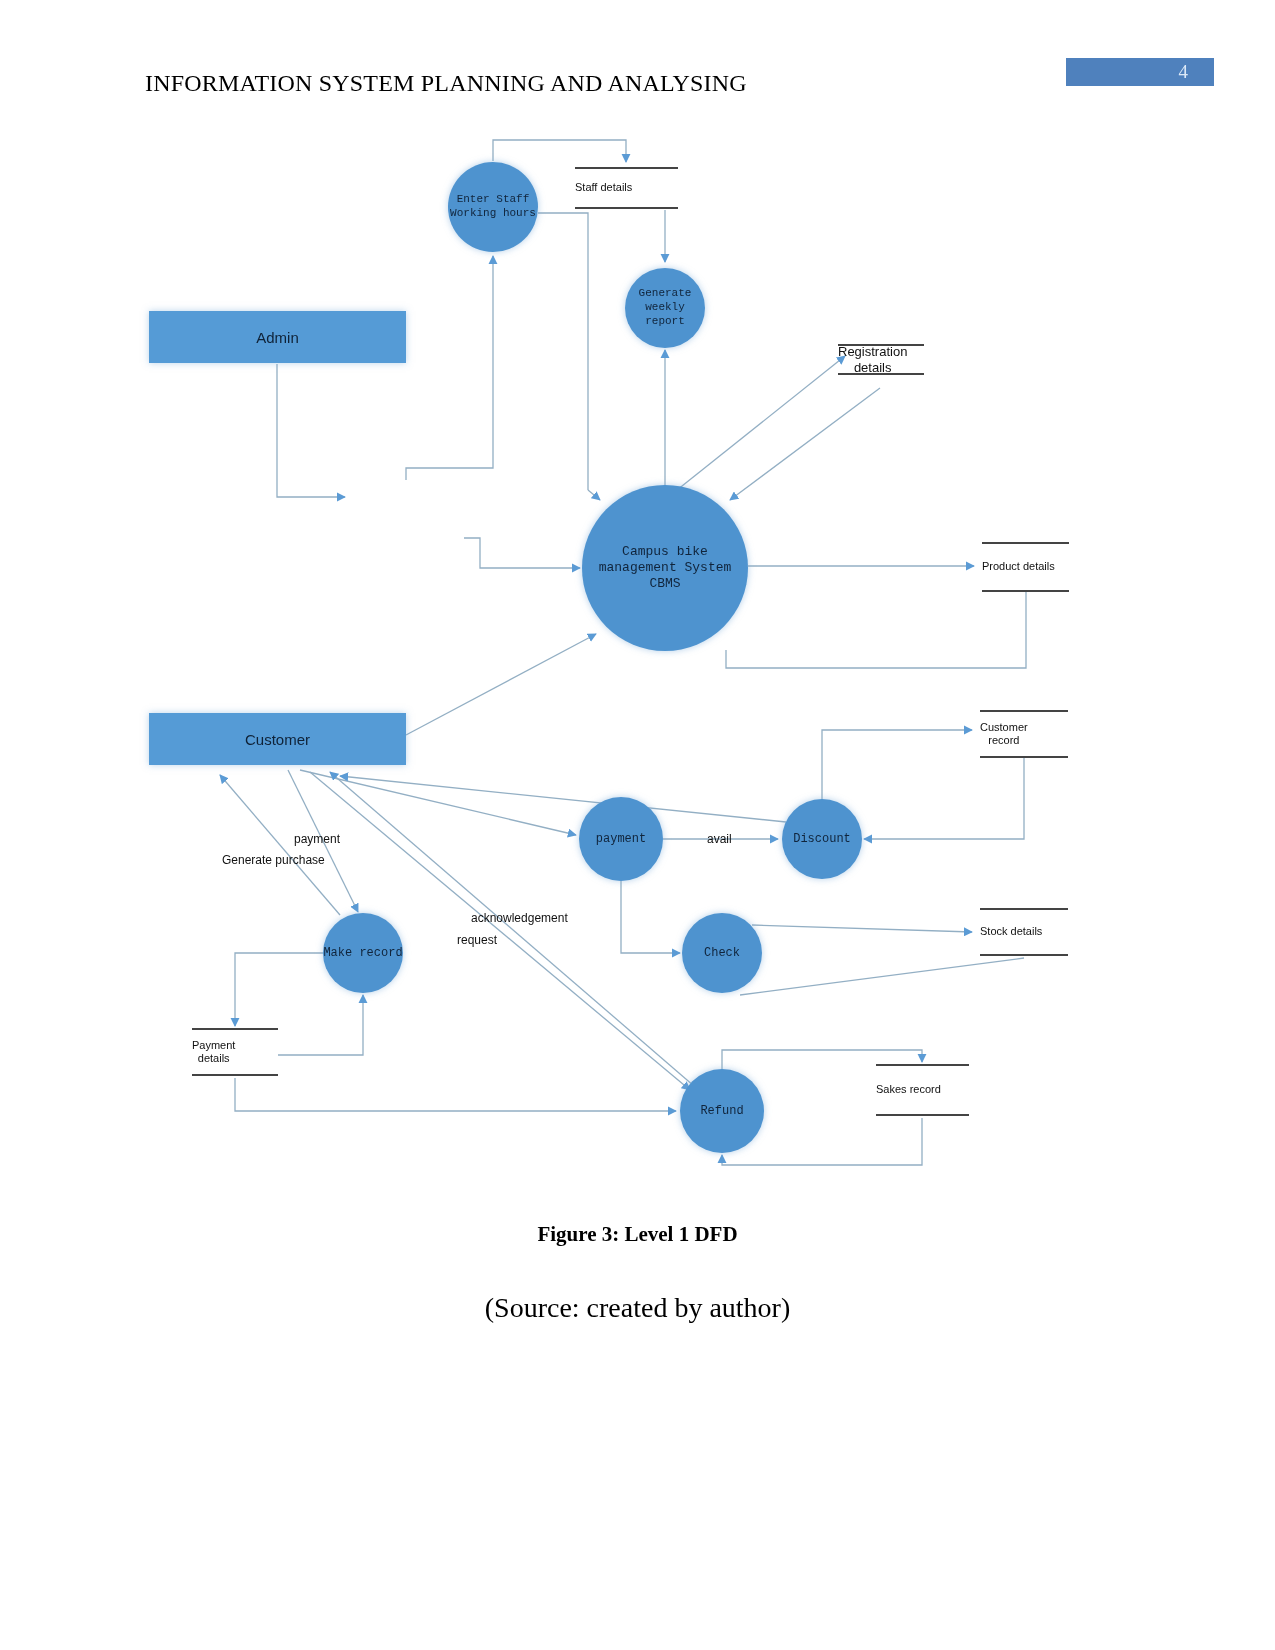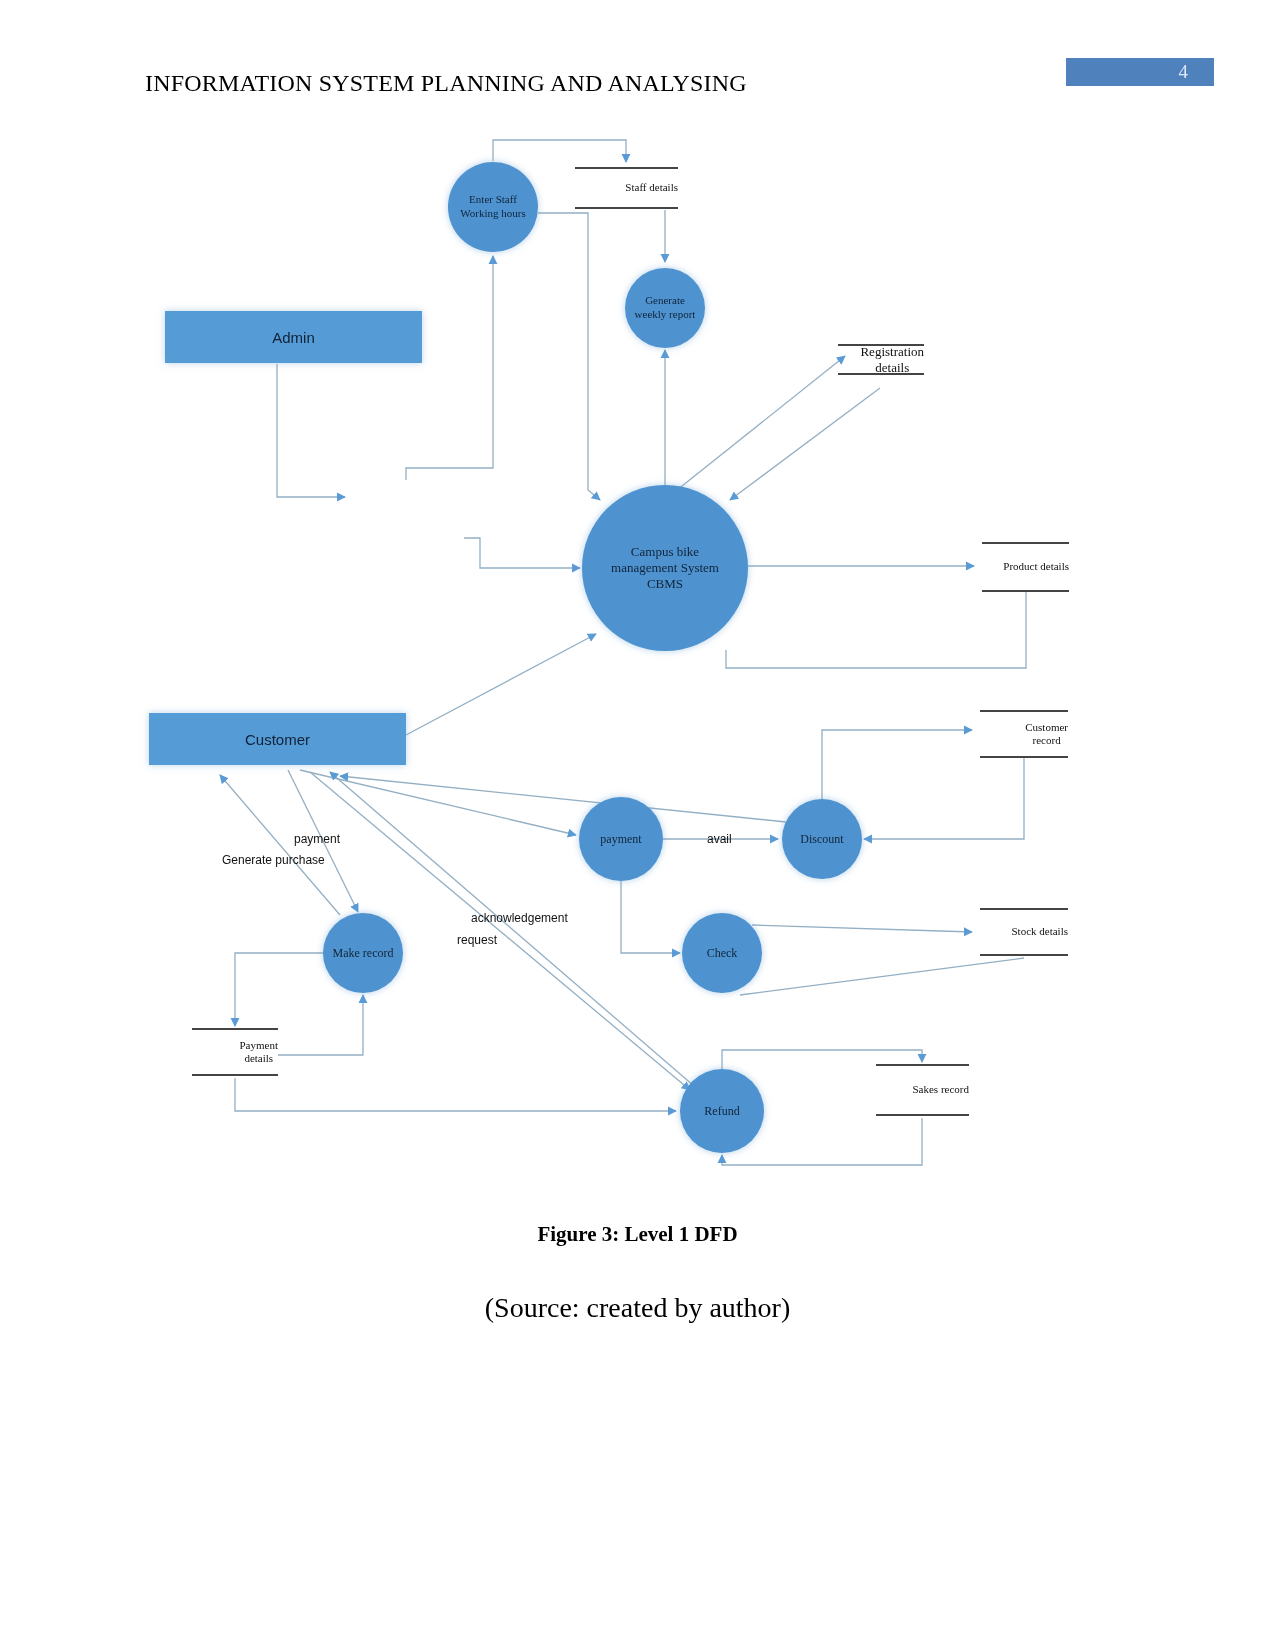--- a/index.html
+++ b/index.html
@@ -78,21 +78,21 @@
   .process {
     position: absolute;
     border-radius: 50%;
     background: #4E93CF;
     box-shadow: 0 0 7px rgba(120,170,215,0.55);
     display: flex;
     align-items: center;
     justify-content: center;
     text-align: center;
     color: #10243B;
-    font-family: Liberation Serif, serif;
+    font-family: Liberation Mono, monospace;
     line-height: 1.25;
     box-sizing: border-box;
   }
   .entity {
     position: absolute;
     background: #559BD6;
     box-shadow: 0 0 7px rgba(120,170,215,0.5);
     display: flex;
     align-items: center;
     justify-content: center;
@@ -100,24 +100,24 @@
     font-family: "Liberation Sans", sans-serif;
     box-sizing: border-box;
   }
   .datastore {
     position: absolute;
     box-sizing: border-box;
     border-top: 2px solid #444444;
     border-bottom: 2px solid #444444;
     display: flex;
     align-items: center;
-    justify-content: flex-end;
+    justify-content: flex-start;
     text-align: center;
     color: #111111;
-    font-family: Liberation Serif, serif;
+    font-family: Liberation Sans, sans-serif;
     line-height: 1.2;
     background: transparent;
   }
   .flow-label {
     position: absolute;
     font-family: "Liberation Sans", sans-serif;
     font-size: 12px;
     color: #111111;
     background: transparent;
     white-space: nowrap;
@@ -259,21 +259,21 @@
     </div>
 
     <div class="process" style="left: 682px; top: 913px; width: 80px; height: 80px; font-size: 12px; background: rgb(78, 147, 207);">
       <span>Check</span>
     </div>
 
     <div class="process" style="left: 680px; top: 1069px; width: 84px; height: 84px; font-size: 12px; background: rgb(78, 147, 207);">
       <span>Refund</span>
     </div>
 
-    <div class="entity" style="left: 149px; top: 311px; width: 257px; height: 52px; font-size: 15px; background: rgb(85, 155, 214); margin-left: 16px;">
+    <div class="entity" style="left: 149px; top: 311px; width: 257px; height: 52px; font-size: 15px; background: rgb(85, 155, 214);">
       <span>Admin</span>
     </div>
 
     <div class="entity" style="left: 149px; top: 713px; width: 257px; height: 52px; font-size: 15px; background: rgb(85, 155, 214);">
       <span>Customer</span>
     </div>
 
     <div class="datastore" style="left: 575px; top: 167px; width: 103px; height: 42px; font-size: 11px; border-top-color: rgb(68, 68, 68); border-bottom-color: rgb(68, 68, 68);">
       <span>Staff details</span>
     </div>

